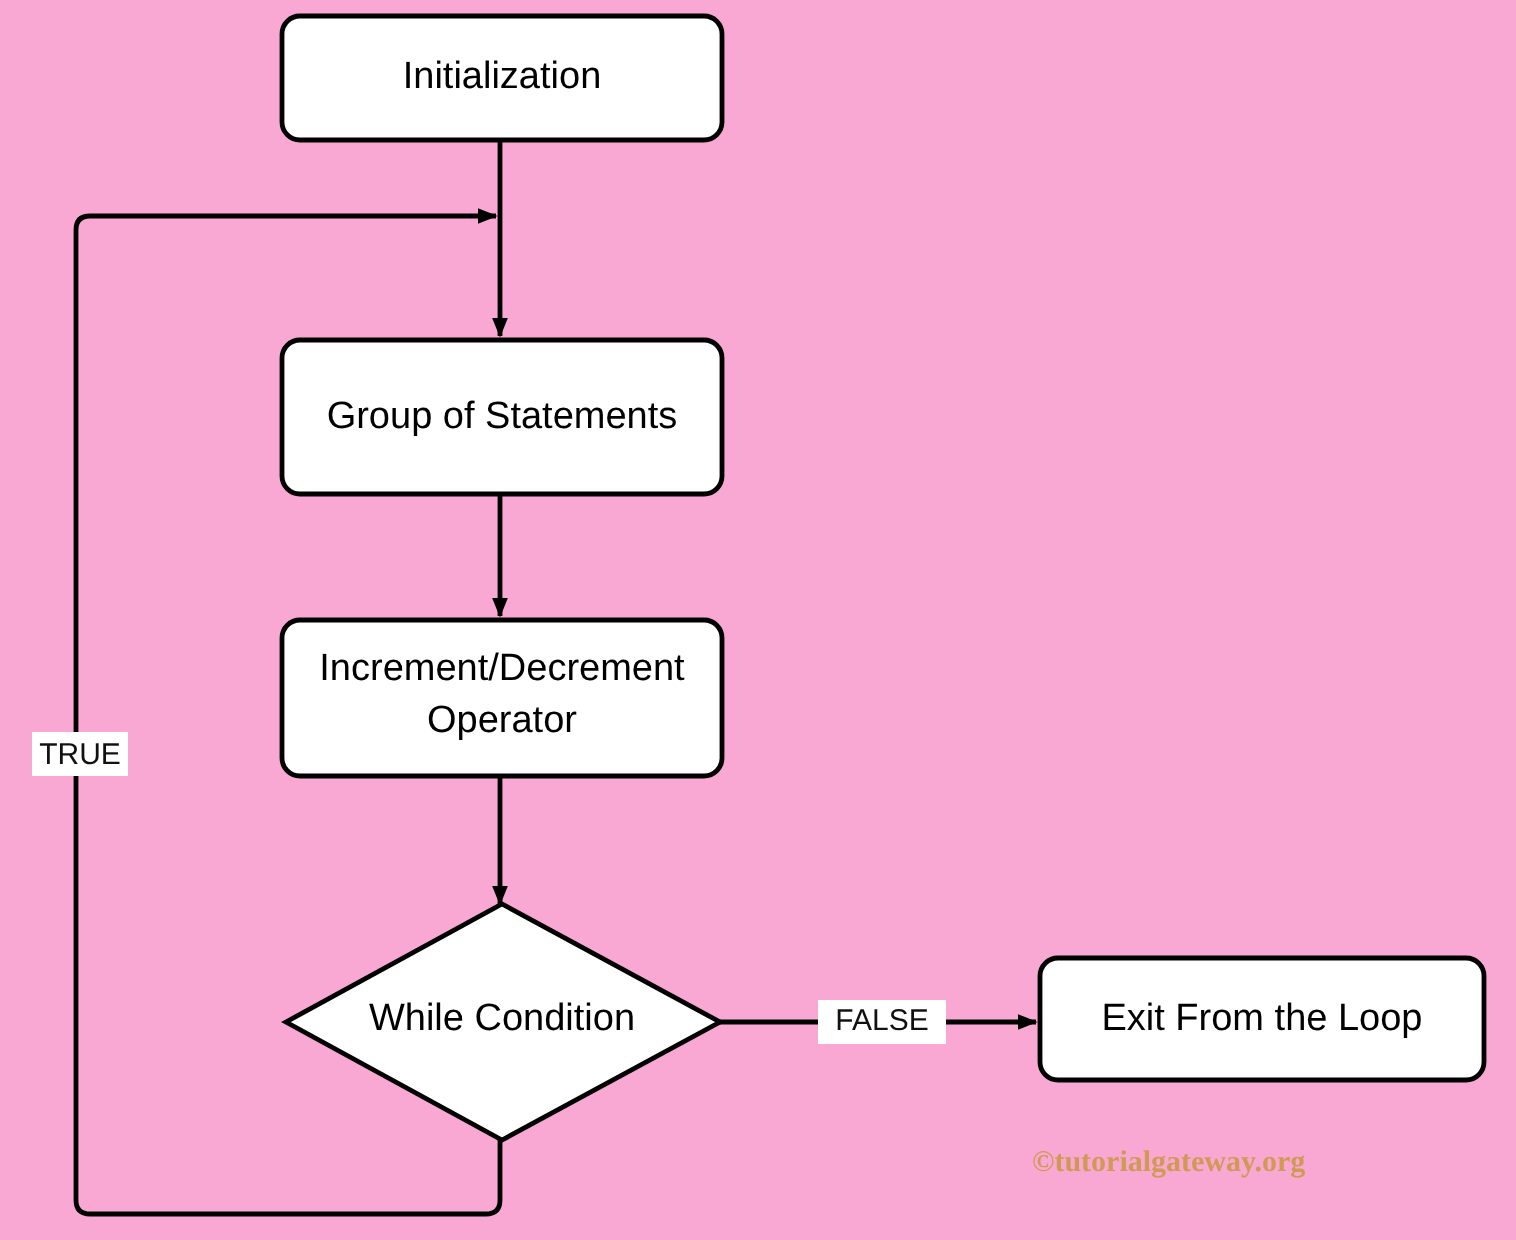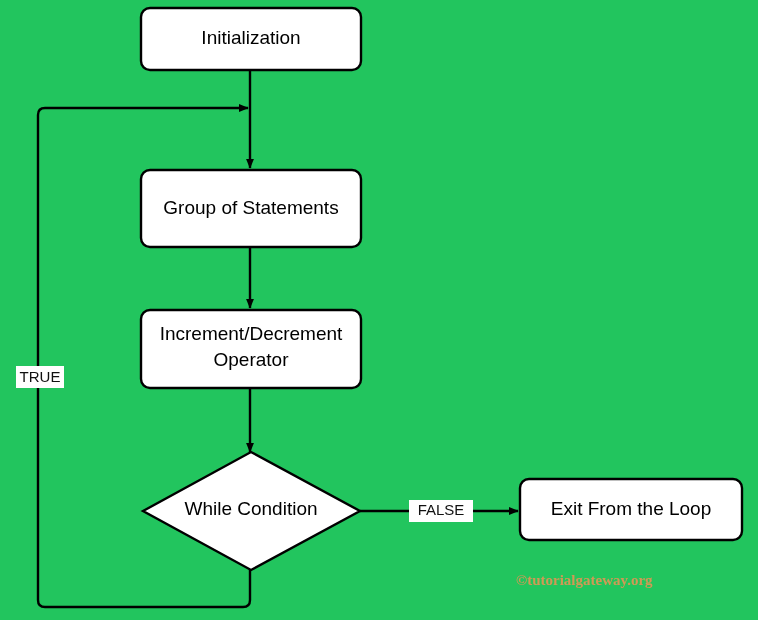--- a/index.html
+++ b/index.html
@@ -8,21 +8,21 @@
     padding: 0;
     background: #ffffff;
   }
   body {
     font-family: "Liberation Sans", sans-serif;
   }
   #canvas {
     position: relative;
     width: 758px;
     height: 620px;
-    background: #22c55e;
+    background: #f9a8d4;
     overflow: hidden;
   }
   #flow-svg {
     position: absolute;
     top: 0;
     left: 0;
     width: 758px;
     height: 620px;
   }
   .node-text {

